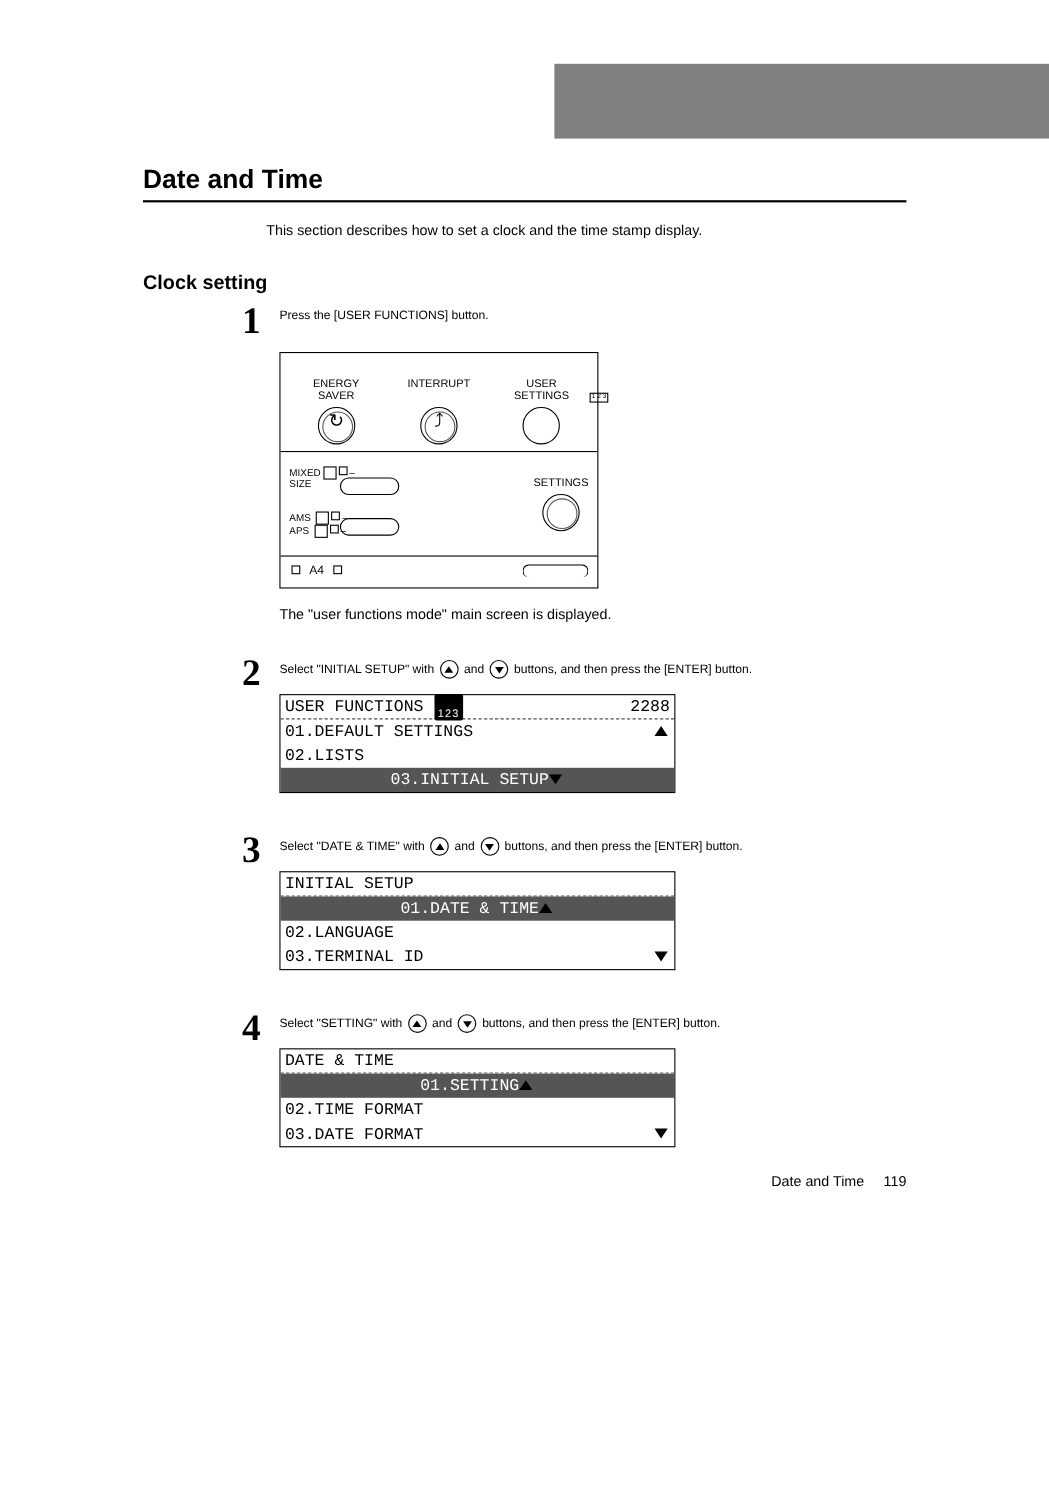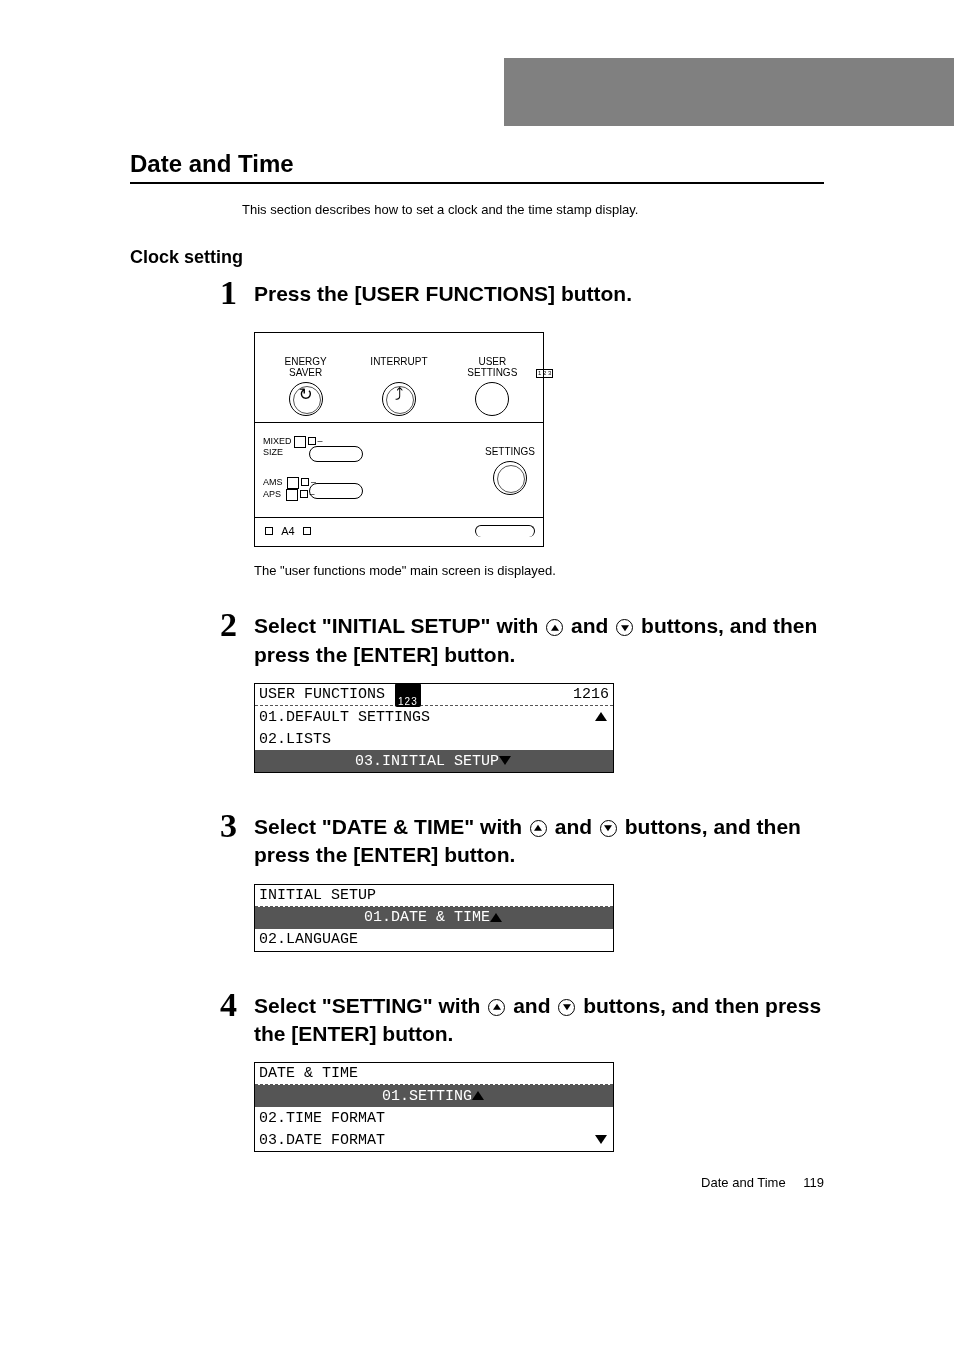--- a/index.html
+++ b/index.html
@@ -49,22 +49,22 @@
     font-weight: bold;
     line-height: 1;
     width: 34px;
     flex-shrink: 0;
   }
   .step-body {
     flex: 1;
     padding-top: 4px;
   }
   .step-title {
-    font-size: 21px;
-    font-weight: bold;
+    font-size: 11px;
+    font-weight: normal;
     line-height: 1.35;
     margin-bottom: 14px;
   }
   .inline-icon {
     display: inline-block;
     width: 17px;
     height: 17px;
     border: 1.4px solid #000;
     border-radius: 50%;
     vertical-align: middle;
@@ -312,21 +312,21 @@
     <div class="step-body">
       <div class="step-title">
         <span>Select "INITIAL SETUP" with </span><span class="inline-icon up"></span><span> and </span><span class="inline-icon down"></span><span> buttons, and then press the [ENTER] button.</span>
       </div>
       <div class="lcd">
         <div class="row header">
           <span class="hdr-right">
               <span>USER FUNCTIONS</span>
               <span class="badge123">123</span>
             </span>
-          <span>1216</span>
+          <span>2288</span>
         </div>
         <div class="row">
             <span>01.DEFAULT SETTINGS</span>
             <span class="arrow up"></span>
           </div>
         <div class="row">
             <span>02.LISTS</span>
             <span></span>
           </div>
         <div class="row selected">
@@ -349,20 +349,24 @@
             <span></span>
           </div>
         <div class="row selected">
             <span>01.DATE &amp; TIME</span>
             <span class="arrow up"></span>
           </div>
         <div class="row">
             <span>02.LANGUAGE</span>
             <span></span>
           </div>
+        <div class="row">
+            <span>03.TERMINAL ID</span>
+            <span class="arrow down"></span>
+          </div>
       </div>
     </div>
   </div>
 
   <div class="step">
     <div class="step-num">4</div>
     <div class="step-body">
       <div class="step-title">
         <span>Select "SETTING" with </span><span class="inline-icon up"></span><span> and </span><span class="inline-icon down"></span><span> buttons, and then press the [ENTER] button.</span>
       </div>

